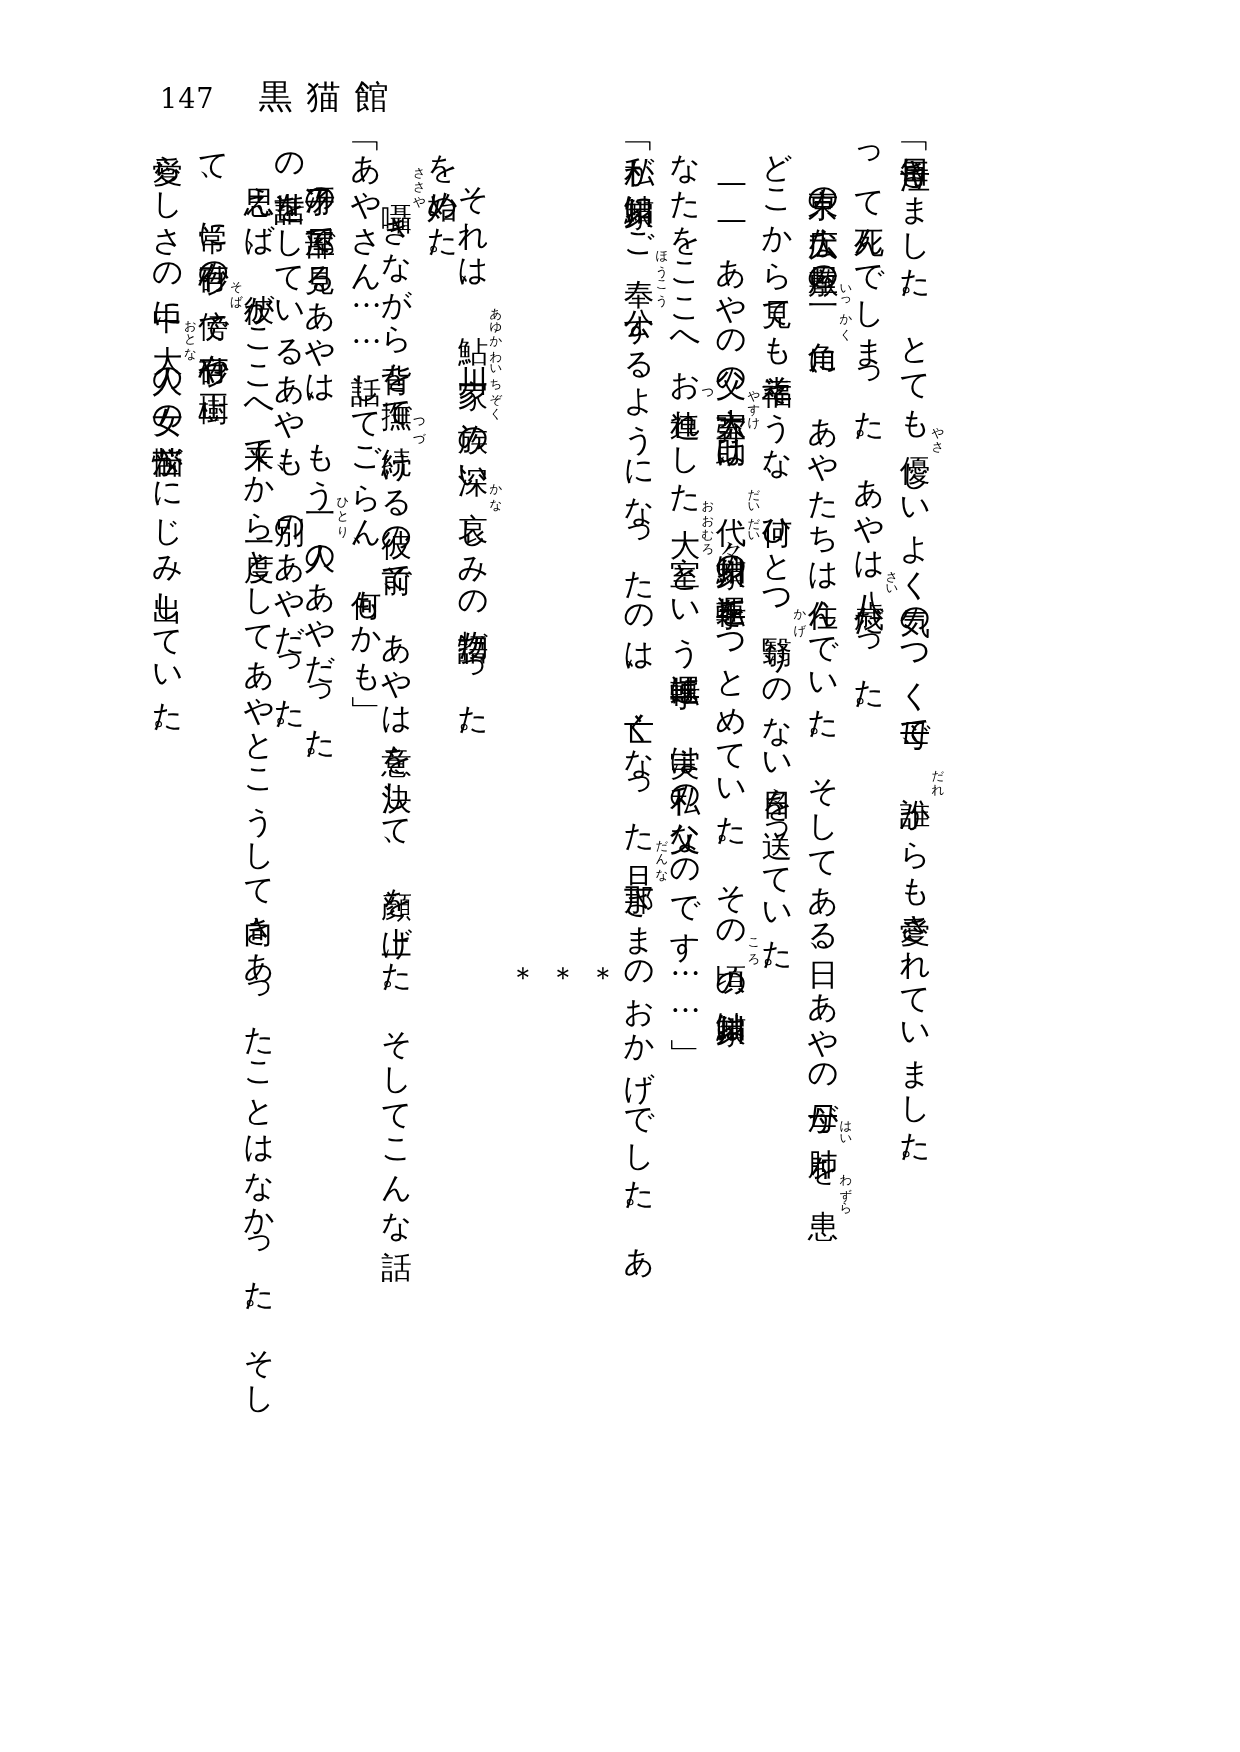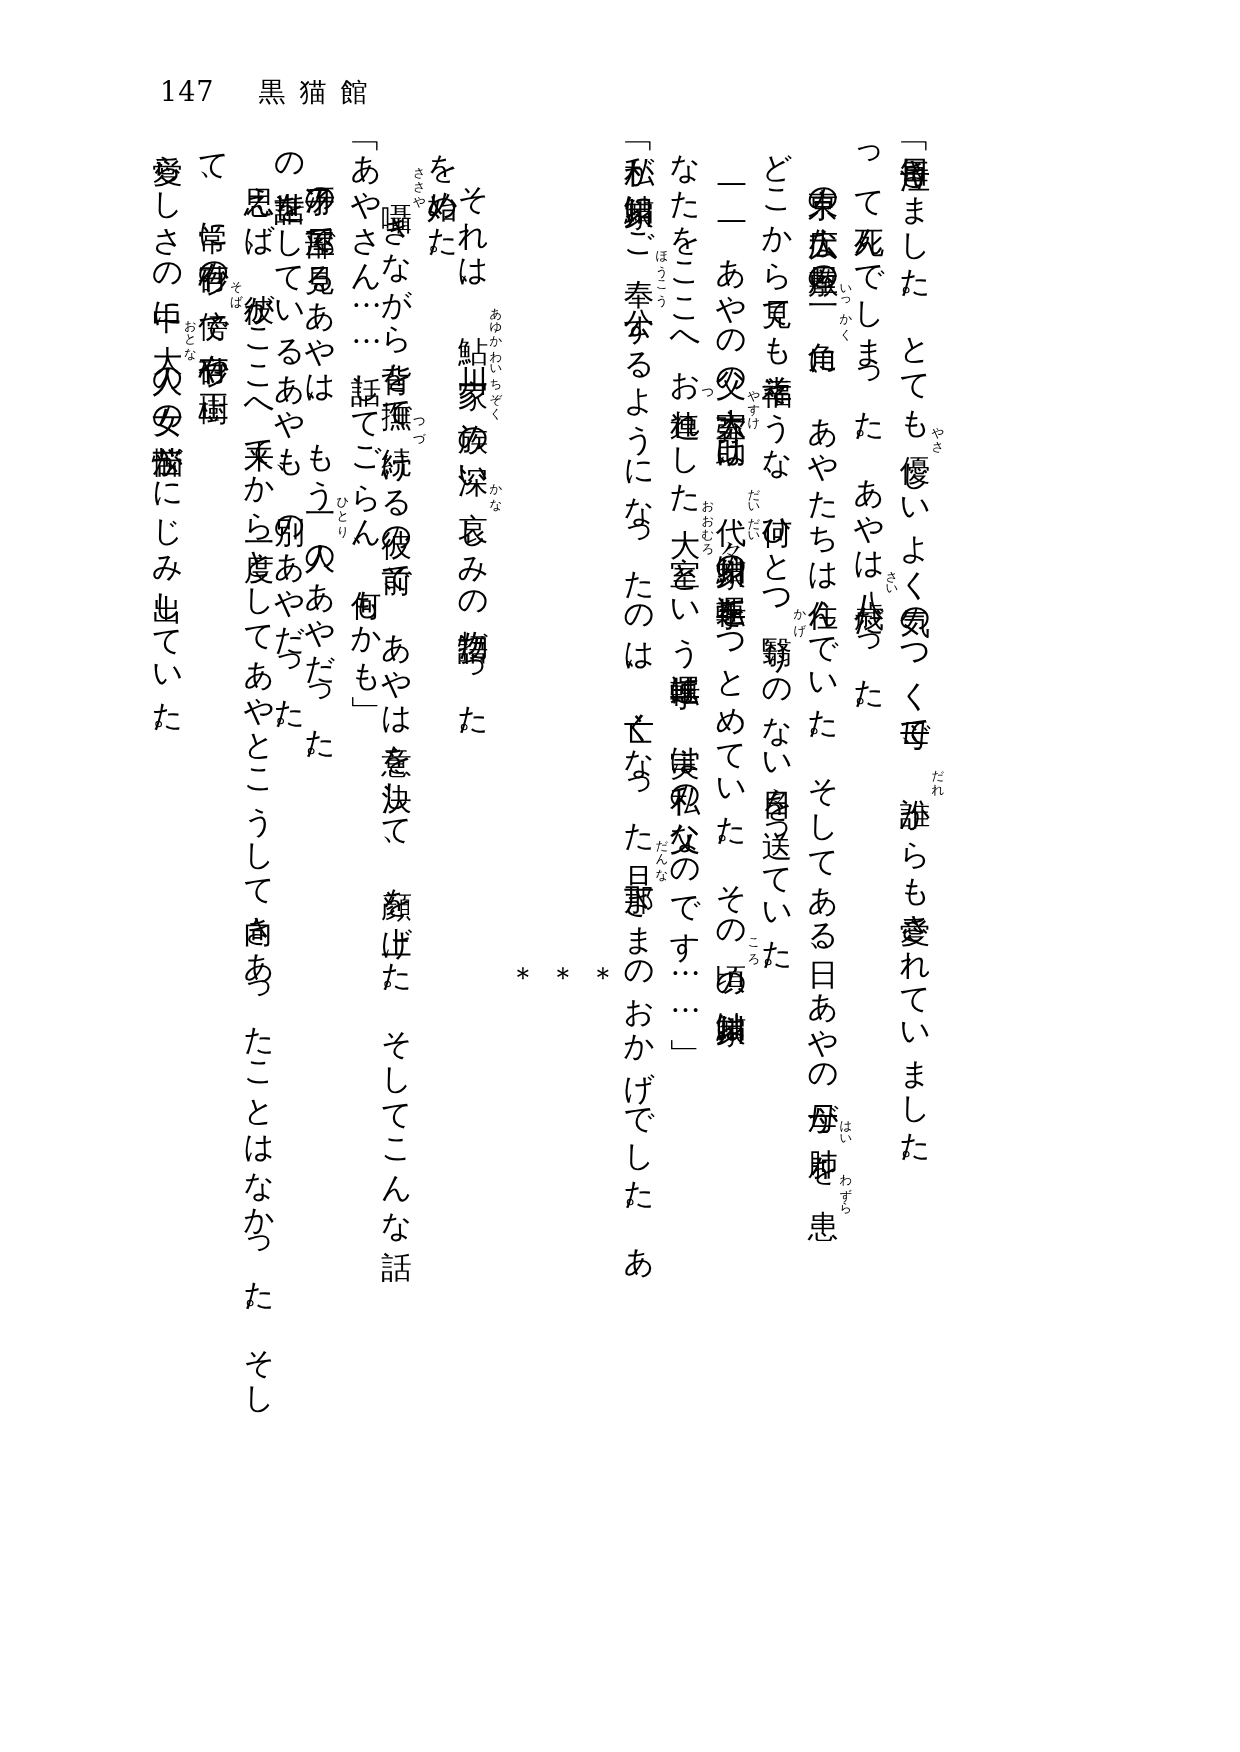--- a/index.html
+++ b/index.html
@@ -28,21 +28,21 @@
     left: 160px;
     display: flex;
     align-items: baseline;
     gap: 44px;
   }
   .page-number {
     font-size: 27px;
     letter-spacing: 1px;
   }
   .running-title {
-    font-size: 27px;
+    font-size: 34px;
     letter-spacing: 14px;
   }
   
   .body-area {
     position: absolute;
     top: 132px;
     right: 88px;
     height: 1300px;
     width: 1000px;
     display: flex;

